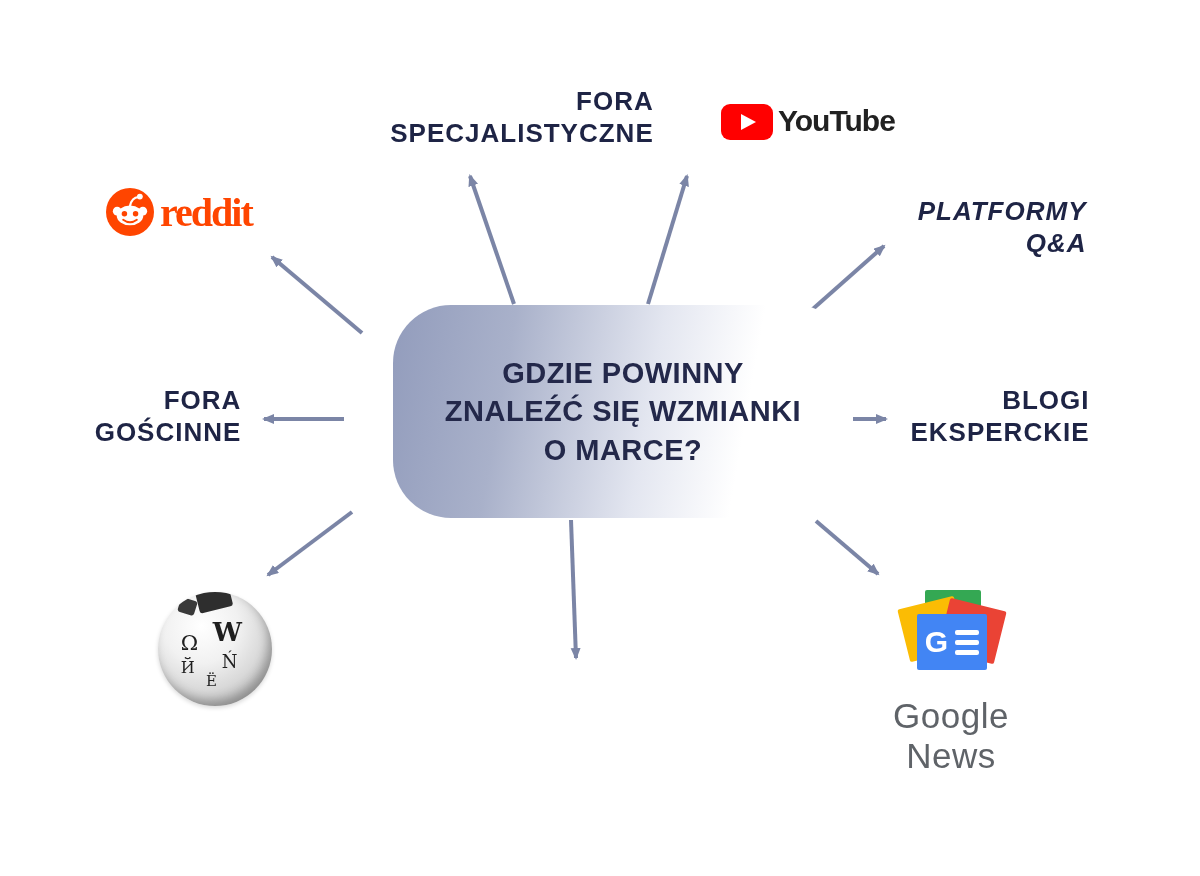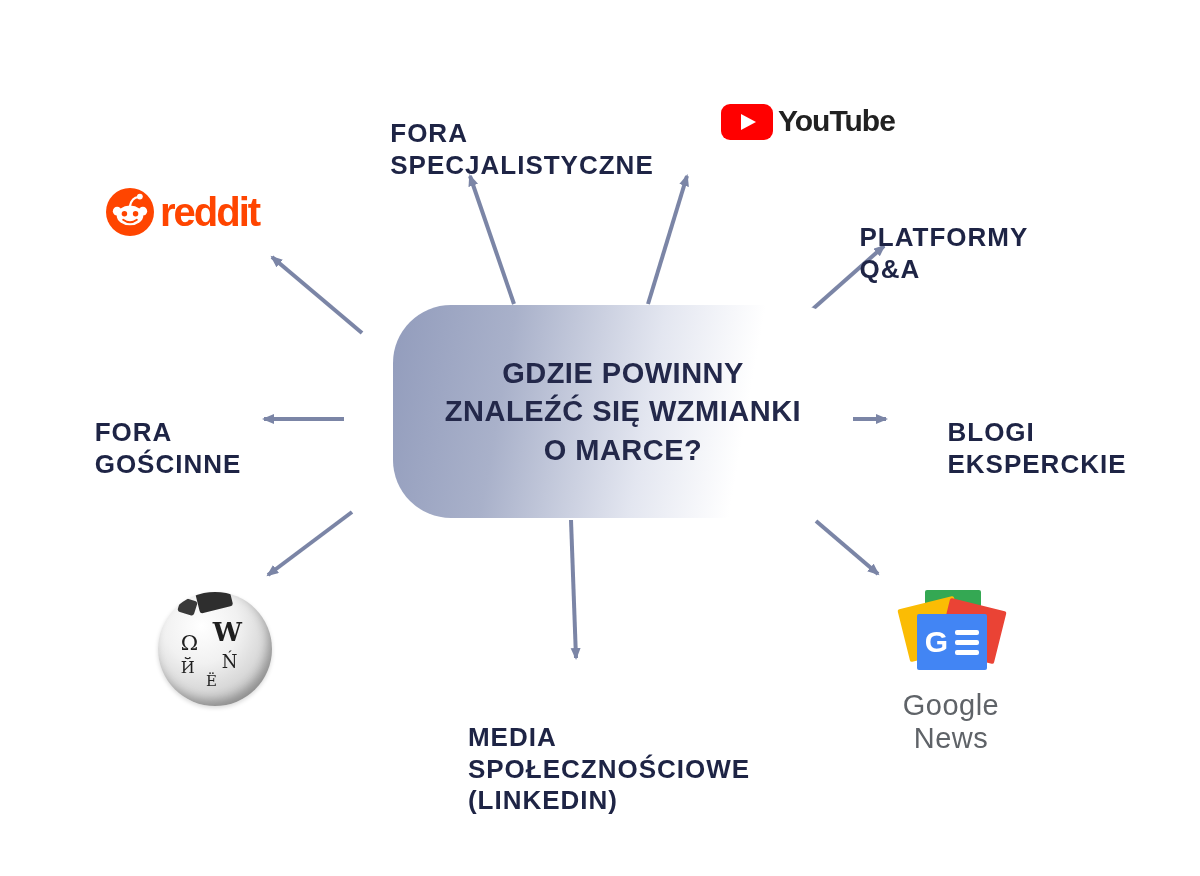--- a/index.html
+++ b/index.html
@@ -17,33 +17,32 @@
     display:flex; align-items:center; justify-content:center; text-align:center;margin-left:48px;
   }
   .center-box .title {
     font-size:29px; font-weight:800; color:#23284a; letter-spacing:0.5px;
     line-height:1.32; white-space:pre-line;
   }
 
   .node-label {
     position:absolute; transform:translateX(-50%);
     font-size:26px; font-weight:800; color:#1e2445; letter-spacing:1px;
-    text-align:left; line-height:1.22; white-space:pre-line;
+    text-align:right; line-height:1.22; white-space:pre-line;
     filter:blur(0.4px);
-    margin-top:32px;
   }
   #label-fora        { left:522px; top:86px;  }
-  #label-platformy   { left:973px; top:190px; }
-  #label-blogi       { left:1037px; top:385px; }
+  #label-platformy   { left:973px; top:196px;font-style:italic; }
+  #label-blogi       { left:1000px; top:385px; }
   #label-wpisy       { left:168px; top:385px; }
   #label-media       { left:609px; top:690px; }
 
   
   .reddit-logo { position:absolute; left:106px; top:188px; display:flex; align-items:center; }
-  .reddit-word { font-size:40px; font-weight:bold; color:#ff4500; letter-spacing:-2px; margin-left:6px; filter:blur(0.4px); }
+  .reddit-word { font-size:40px; font-weight:bold; color:#ff4500; letter-spacing:-2px; margin-left:6px; filter:blur(0.4px);font-family:Liberation Serif, serif; }
 
   
   .youtube-logo { position:absolute; left:682px; top:104px; display:flex; align-items:flex-start;padding-left:39px; }
   .youtube-word { font-size:30px; font-weight:bold; color:#212121; letter-spacing:-1px; margin-left:5px; filter:blur(0.5px); }
 
   
   .wiki-logo { position:absolute; left:158px; top:592px; width:114px; height:114px; }
   .wiki-globe {
     position:absolute; inset:0; border-radius:50%;
     background:radial-gradient(circle at 38% 30%, #ffffff 0%, #f1f1f1 35%, #d9d9d9 60%, #b5b5b5 85%, #9a9a9a 100%);
@@ -63,21 +62,21 @@
   .gnews { position:absolute; left:886px; top:590px; width:130px; text-align:center; }
   .gnews-icon { position:relative; width:100px; height:84px; margin:0 auto; }
   .gn-green  { position:absolute; left:24px; top:0;  width:56px; height:32px; background:#34a853; border-radius:2px; }
   .gn-yellow { position:absolute; left:2px;  top:12px; width:58px; height:54px; background:#fbbc04; transform:rotate(-14deg); border-radius:2px; }
   .gn-red    { position:absolute; left:42px; top:14px; width:58px; height:54px; background:#ea4335; transform:rotate(14deg); border-radius:2px; }
   .gn-blue   { position:absolute; left:16px; top:24px; width:70px; height:56px; background:#4285f4; border-radius:2px;
                display:flex; align-items:center; justify-content:center; gap:7px; }
   .gn-g { color:#ffffff; font-size:30px; font-weight:bold; line-height:1; }
   .gn-lines { display:flex; flex-direction:column; gap:5px; }
   .gn-lines span { display:block; width:24px; height:5px; background:#ffffff; border-radius:2px; }
-  .gnews-caption { margin-top:15px; font-size:29px; color:#5f6368; letter-spacing:0.5px; filter:blur(0.6px); }
+  .gnews-caption { margin-top:22px; font-size:35px; color:#5f6368; letter-spacing:0.5px; filter:blur(0.6px); }
 </style>
 </head>
 <body>
 
 <div class="canvas">
 
   <svg class="connectors" viewBox="0 0 1200 876">
     <defs>
       <marker id="ah" markerUnits="userSpaceOnUse" markerWidth="16" markerHeight="16" refX="10" refY="5" orient="auto">
         <path d="M0,0 L12,5 L0,10 z" fill="#7b85a6"></path>
@@ -100,23 +99,20 @@
 O MARCE?</div>
   </div>
 
   <div class="node-label" id="label-fora">FORA
 SPECJALISTYCZNE</div>
   <div class="node-label" id="label-platformy">PLATFORMY Q&amp;A</div>
   <div class="node-label" id="label-blogi">BLOGI
 EKSPERCKIE</div>
   <div class="node-label" id="label-wpisy">FORA
 GOŚCINNE</div>
-  <div class="node-label" id="label-media">MEDIA
-SPOŁECZNOŚCIOWE
-(LINKEDIN)</div>
 
   <div class="reddit-logo">
     <svg width="48" height="48" viewBox="0 0 56 56">
       <circle cx="28" cy="28" r="28" fill="#ff4500"></circle>
       <circle cx="13" cy="27" r="5" fill="#ffffff"></circle>
       <circle cx="43" cy="27" r="5" fill="#ffffff"></circle>
       <ellipse cx="28" cy="32" rx="15.5" ry="11.5" fill="#ffffff"></ellipse>
       <circle cx="21.5" cy="30" r="3.2" fill="#ff4500"></circle>
       <circle cx="34.5" cy="30" r="3.2" fill="#ff4500"></circle>
       <path d="M20,37 Q28,43 36,37" stroke="#ff4500" stroke-width="2.2" fill="none" stroke-linecap="round"></path>

